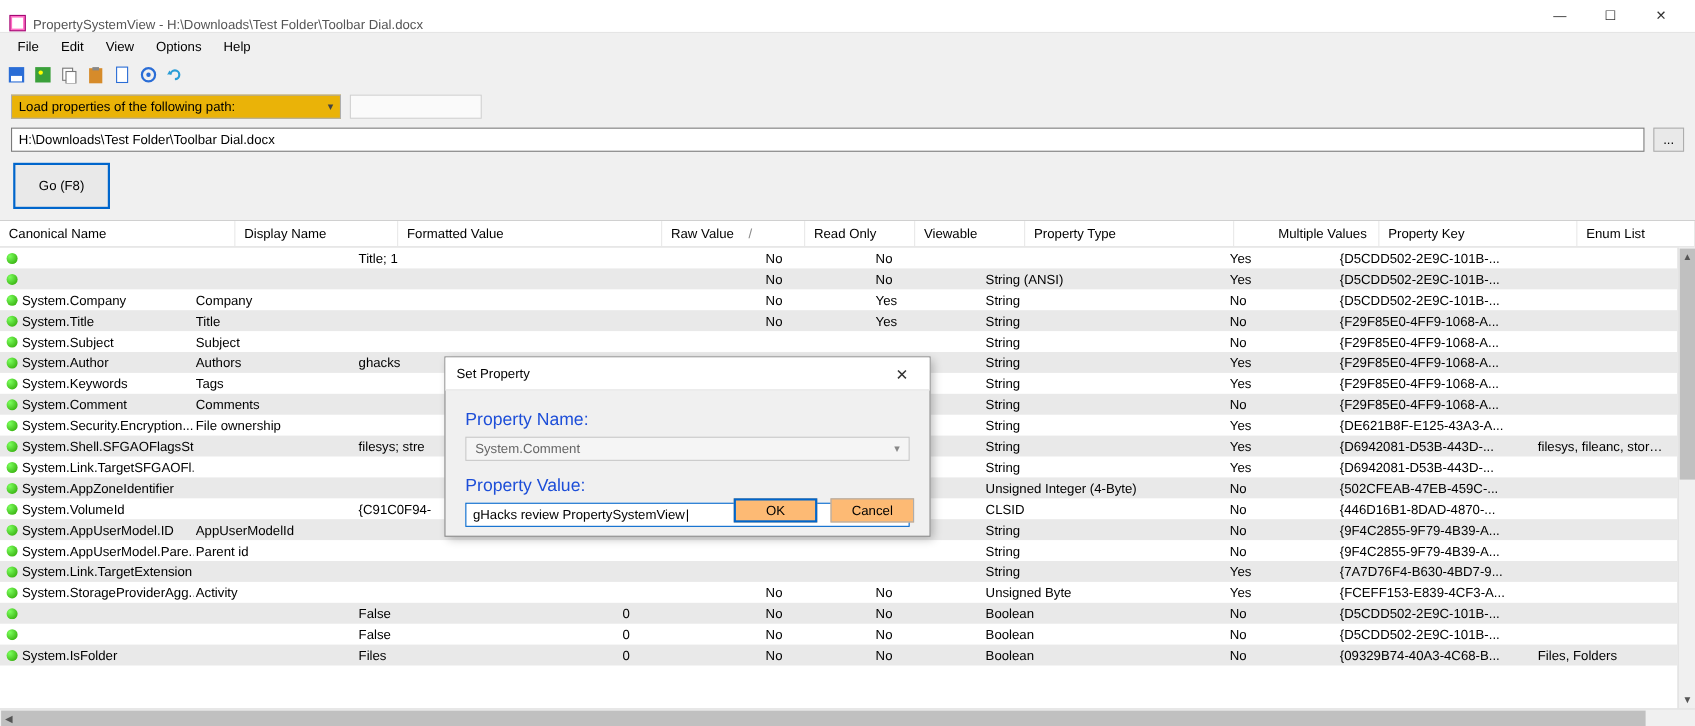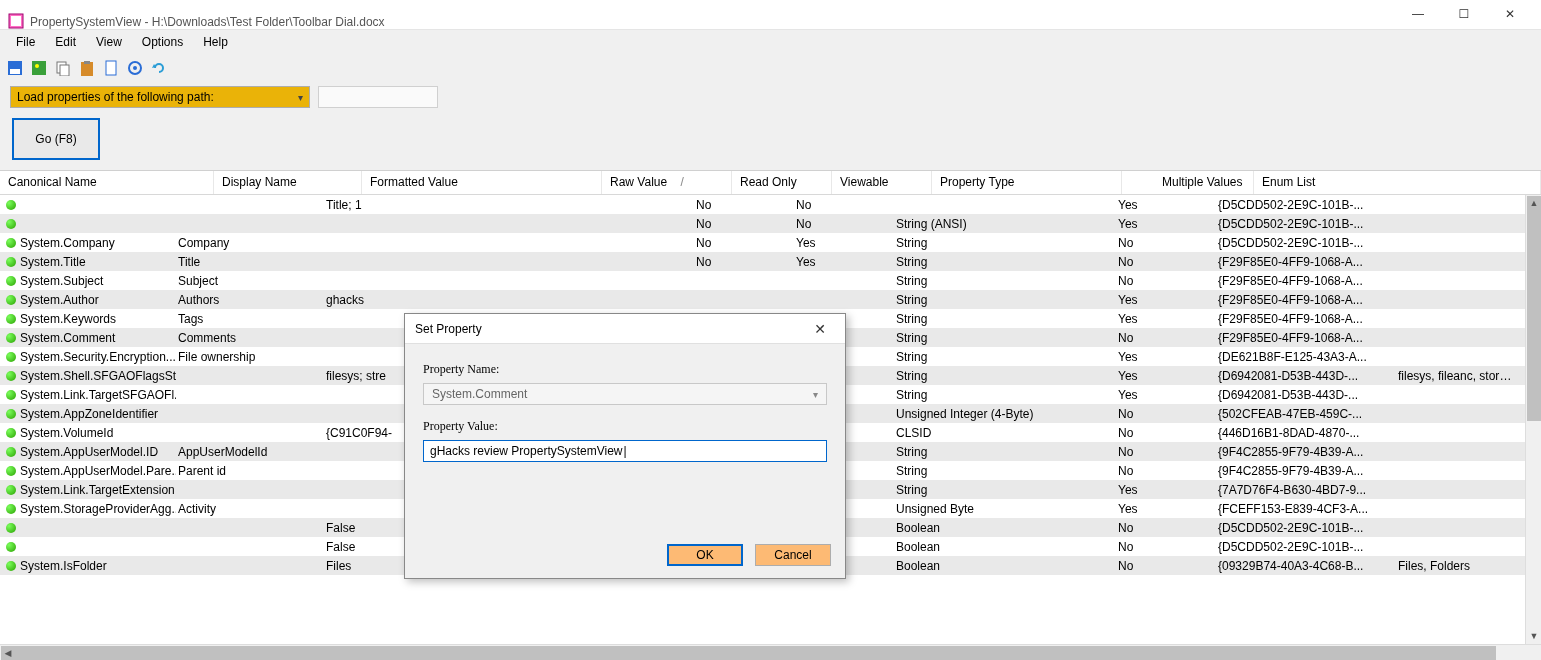--- a/index.html
+++ b/index.html
@@ -57,26 +57,26 @@
 .hscroll .arrow { position:absolute; width:16px; height:16px; display:flex; align-items:center; justify-content:center; color:#555; font-size:9px;}
 .hscroll .arrow.left{left:0}
 .vscroll .arrow { position:absolute; width:16px; height:16px; display:flex; align-items:center; justify-content:center; color:#555; font-size:9px;}
 .vscroll .arrow.up{top:0}
 .vscroll .arrow.down{bottom:0}
 
 .statusbar { height:20px; display:flex; align-items:center; padding:0 8px; border-top:1px solid #cfcfcf; background:#f0f0f0; gap:40px;}
 .statusbar .link { color:#003399; font-weight:bold; margin-left:280px;}
 
 
-.dialog { position:absolute; left:404px; top:313px; width:442px; height:266px; background:#f0f0f0; border:1px solid #888; box-shadow: 3px 3px 8px rgba(0,0,0,0.25);}
+.dialog { position:absolute; left:404px; top:324px; width:442px; height:164px; background:#f0f0f0; border:1px solid #888; box-shadow: 3px 3px 8px rgba(0,0,0,0.25);}
 .dialog .dlg-title { height:30px; background:#fff; display:flex; align-items:center; padding:0 10px; border-bottom:1px solid #e0e0e0;}
 .dialog .dlg-title .spacer{flex:1}
 .dialog .dlg-title .close{width:30px;height:30px;display:flex;align-items:center;justify-content:center;font-size:14px;color:#333;}
 .dialog .dlg-body { padding: 12px 18px; }
-.dialog .lbl { font-size:12px; color:#000000; margin-bottom:6px; margin-top:6px;font-family:Liberation Serif, serif;}
+.dialog .lbl { font-size:16px; color:#1d4ed8; margin-bottom:6px; margin-top:6px;}
 .dialog .combo { height:22px; background:#f5f5f5; border:1px solid #c8c8c8; padding:0 8px; display:flex; align-items:center; justify-content:space-between; color:#666;}
 .dialog .textin { height:22px; background:#fff; border:1px solid #0066cc; padding:0 6px; display:flex; align-items:center; margin-top:6px;}
 .dialog .textin span::after{content:"|"; color:#000; margin-left:1px;}
 .dialog .btns { position:absolute; bottom:12px; right:14px; display:flex; gap:12px;}
 .dialog .btn { width:76px; height:22px; background:#fdba74; border:1px solid #adadad; display:flex; align-items:center; justify-content:center;}
 .dialog .btn.primary{border:2px solid #0066cc;}
 </style>
 </head>
 <body>
 
@@ -151,33 +151,38 @@
   </div>
 
   <div class="control-row">
     <div class="dropdown">
       <span>Load properties of the following path:</span>
       <span class="chev">▾</span>
     </div>
     <div class="small-input"></div>
   </div>
 
+  <div class="control-row">
+    <input class="path-input" value="H:\Downloads\Test Folder\Toolbar Dial.docx" style="">
+    <div class="dots-btn">...</div>
+  </div>
 
   <div class="go-btn">Go (F8)</div>
 
   <div class="table-wrap">
     <div class="table-header">
       <div class="col c-canon">Canonical Name</div>
       <div class="col c-disp">Display Name</div>
       <div class="col c-fval">Formatted Value</div>
       <div class="col c-raw"><span>Raw Value</span>&nbsp;&nbsp;&nbsp;&nbsp;<span style="color:#888">/</span></div>
       <div class="col c-ro">Read Only</div>
       <div class="col c-view">Viewable</div>
       <div class="col c-ptype">Property Type</div>
       <div class="col c-mval">Multiple Values</div>
+      <div class="col c-pkey">Property Key</div>
       <div class="col c-enum">Enum List</div>
     </div>
     <div class="table-body" id="tbody">
         <div class="row">
           <div class="col c-canon">
             <span class="bullet"></span>
             <span></span>
           </div>
           <div class="col c-disp"></div>
           <div class="col c-fval">Title; 1</div>

